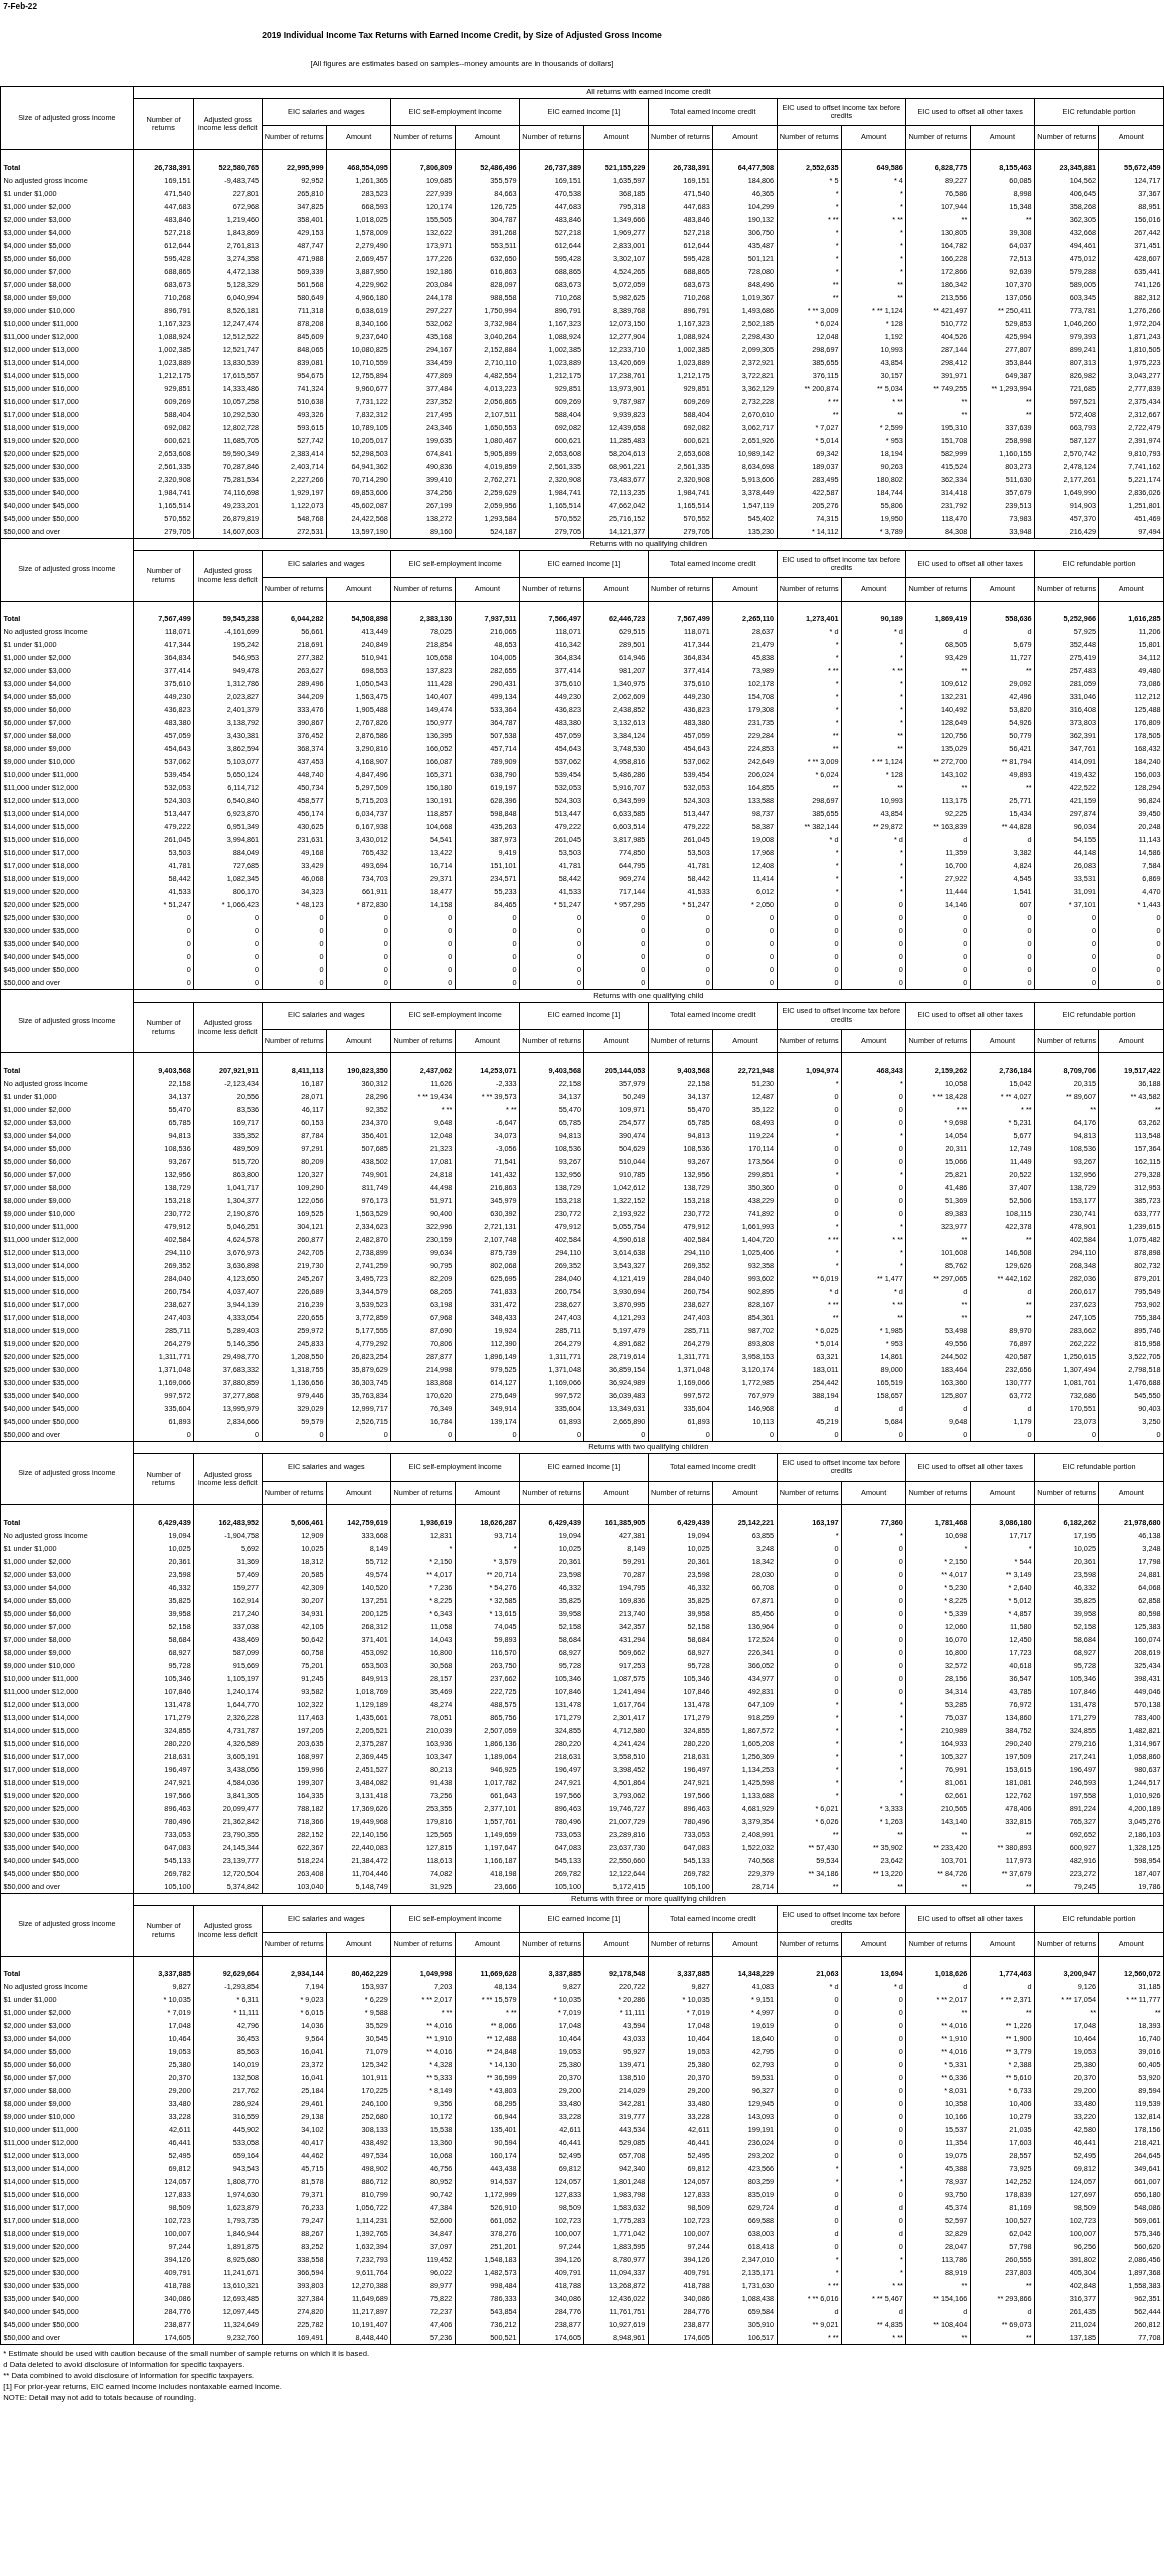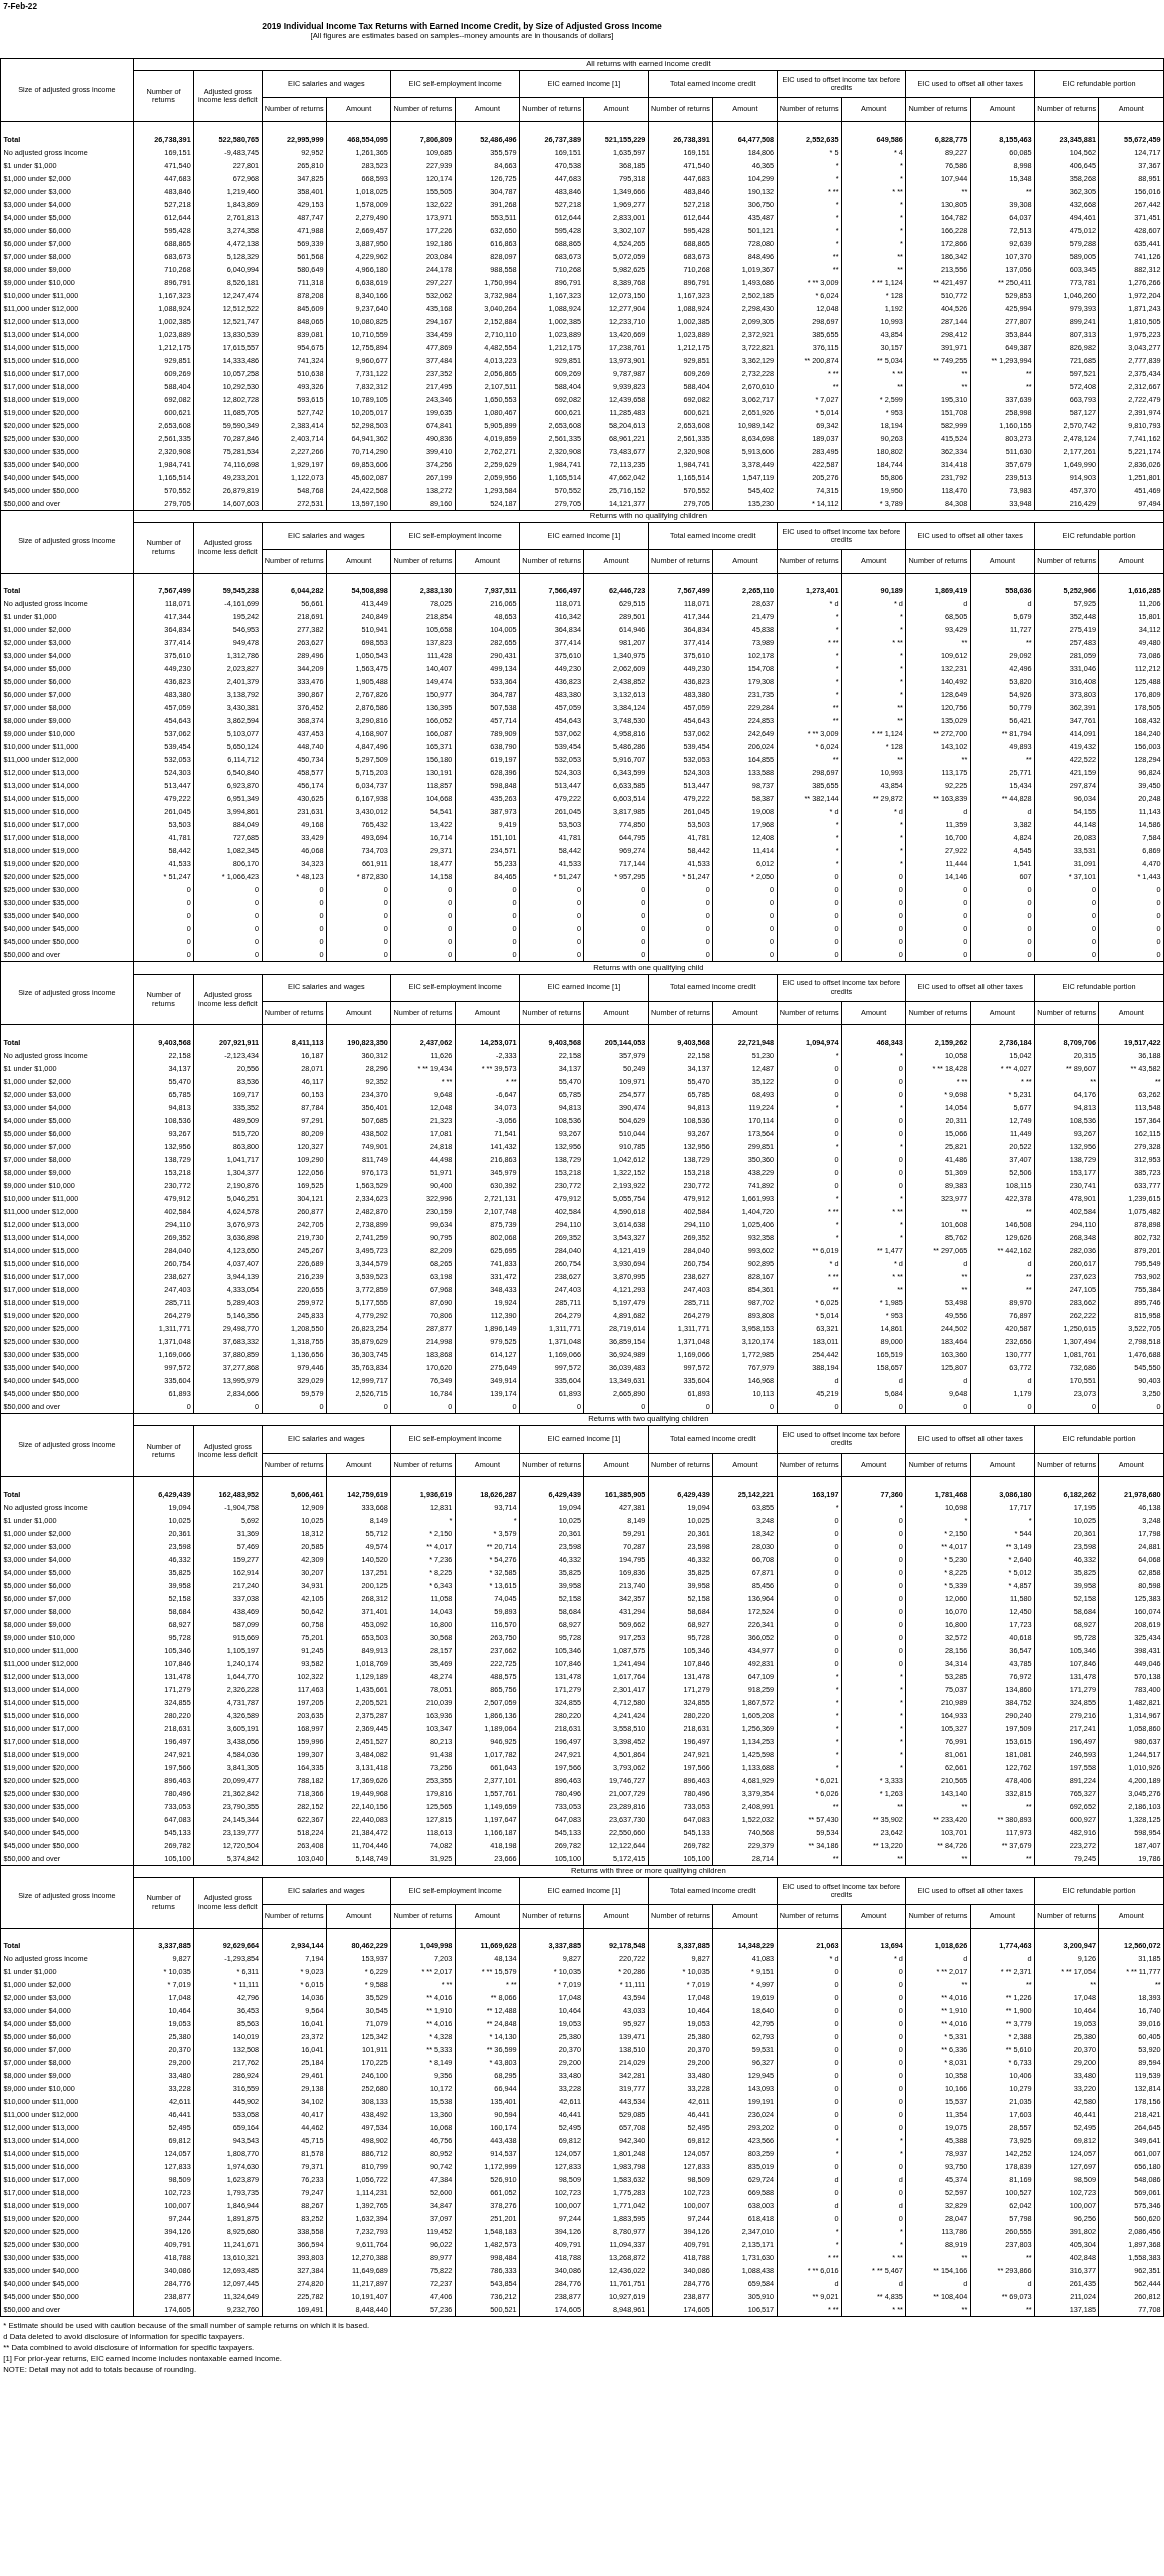--- a/index.html
+++ b/index.html
@@ -1,19 +1,19 @@
 <!DOCTYPE html>
 <html style="font-size:13px"><head>
 <meta charset="utf-8">
 <style>
   html,body{margin:0;padding:0;background:#fff;color:#000;font-family:"Liberation Sans",sans-serif;}
   .page{position:relative;width:924px;background:#fff;}
   .date{position:absolute;top:2.4px;left:3.3px;font-size:8.2px;font-weight:bold;}
-  .title{padding-top:21px;text-align:center;font-size:8.6px;font-weight:bold;}
-  .subtitle{margin-top:0;text-align:center;font-size:7.7px;}
+  .title{padding-top:30px;text-align:center;font-size:8.6px;font-weight:bold;}
+  .subtitle{margin-top:19px;text-align:center;font-size:7.7px;}
   table{border-collapse:collapse;table-layout:fixed;width:1164px;margin-top:18px;border:0.8px solid #000;}
   th,td{overflow:hidden;}
   th{font-weight:normal;font-size:7.3px;line-height:8.6px;text-align:center;vertical-align:middle;border:0.8px solid #000;padding:0.8px 1.6px;white-space:normal;}
   th.sec-title{font-weight:normal;font-size:7.7px;height:11.4px;padding:0 1.6px;}
   th.lbl-hd{font-size:7.3px;}
   th.grp-hd{height:24.5px;}
   th.sub-hd{height:21px;}
   td{font-size:7.3px;height:13px;padding:0 2.4px;white-space:nowrap;vertical-align:middle;}
   td.lbl{text-align:left;}
   td.num{text-align:right;border-left:0.8px solid #000;}

